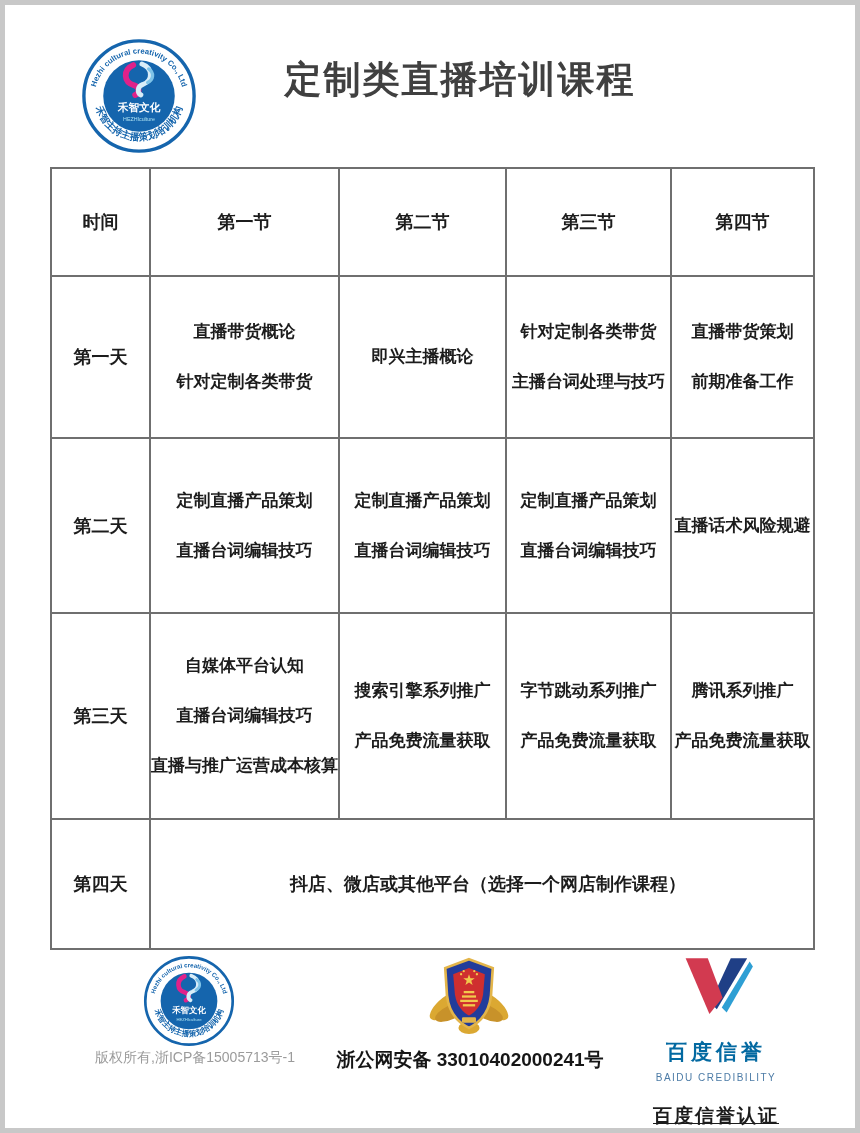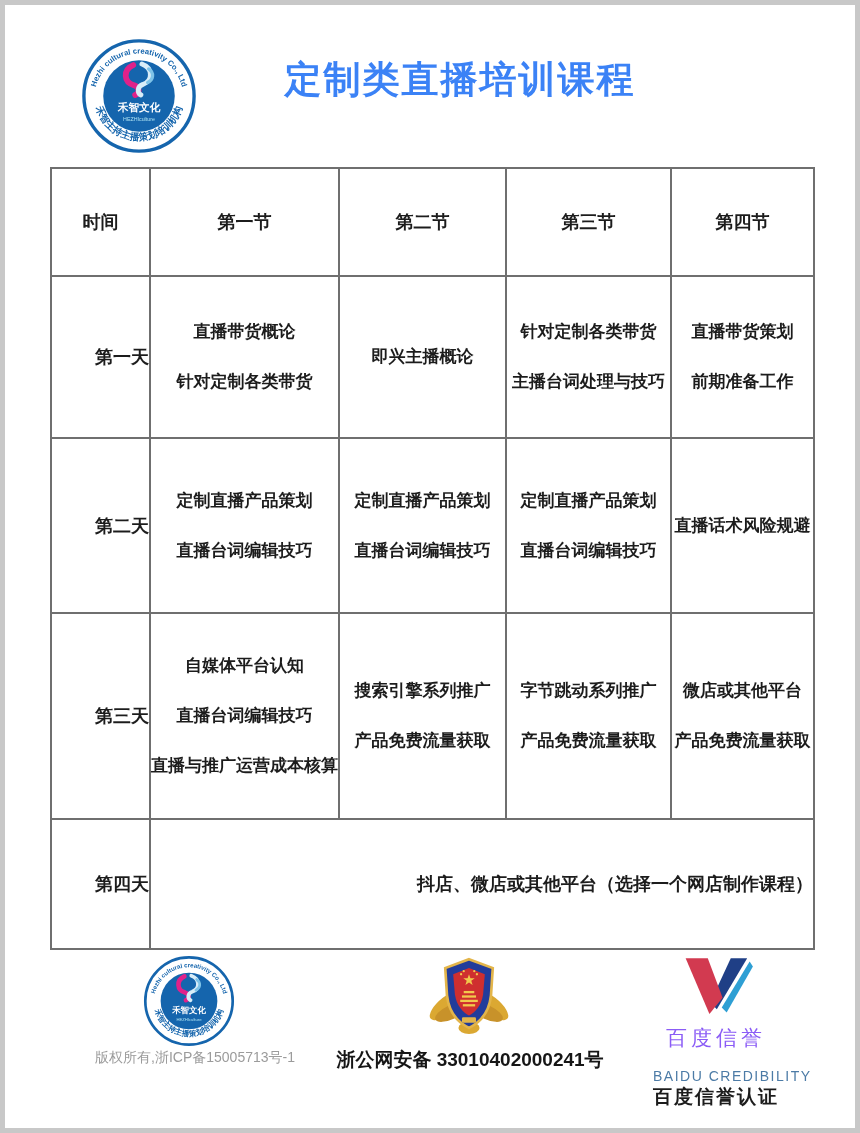--- a/index.html
+++ b/index.html
@@ -21,21 +21,21 @@
     position: absolute;
     left: 76px; top: 33px;
     width: 116px; height: 116px;
   }
   .page-title {
     position: absolute;
     left: 130px; right: 70px; top: 50px;
     text-align: center;
     font-size: 37px;
     font-weight: bold;
-    color: #3b82f6;
+    color: #404040;
     letter-spacing: 2px;
   }
   .page-subtitle {
     position: absolute;
     left: 130px; right: 70px; top: 102px;
     text-align: center;
     font-size: 20px;
     font-weight: bold;
     color: #1c1c1c;
   }
@@ -54,24 +54,24 @@
   table.course td {
     border: 2px solid #6f6f6f;
     text-align: center;
     vertical-align: middle;
     font-weight: bold;
     color: #1c1c1c;
     font-size: 17px;
     padding: 0;
   }
   table.course td.head { font-size: 18px; }
-  table.course td.day  { font-size: 18px; text-align: right; }
+  table.course td.day  { font-size: 18px; }
   .line { line-height: 50px; white-space: nowrap; }
   td.span-cell { text-align: left; }
-  td.span-cell .line { padding-left: 12px; font-size: 18px; text-align: right; }
+  td.span-cell .line { padding-left: 12px; font-size: 18px; }
 
   
   .logo-footer {
     position: absolute;
     left: 138px; top: 950px;
     width: 92px; height: 92px;
   }
   .copyright {
     position: absolute;
     left: 55px; top: 1044px; width: 270px;
@@ -92,39 +92,41 @@
     font-weight: bold;
     color: #161616;
   }
   .baidu-block {
     position: absolute;
     left: 648px; top: 950px; width: 126px;
     text-align: center;
   }
   .baidu-cn {
     font-size: 21px;
-    color: #8b5cf6;
+    color: #0369a1;
     letter-spacing: 4px;
-    margin-top: 1px;
+    margin-top: 15px;
     white-space: nowrap;
+    font-weight: bold;
   }
   .baidu-en {
-    font-size: 14px;
+    font-size: 10px;
     color: #4c7ba6;
     letter-spacing: 1.5px;
-    margin-top: 16px;
+    margin-top: 6px;
     white-space: nowrap;
   }
   .baidu-cert {
     font-size: 19px;
     font-weight: bold;
     color: #1c1c1c;
     letter-spacing: 2px;
-    margin-top: 0;
+    margin-top: 20px;
     white-space: nowrap;
+    text-decoration: underline;
   }
 </style>
 </head>
 <body>
 
 <div class="page">
 
   <svg class="logo-header" viewBox="0 0 120 120">
     <defs>
       <path id="lt1" d="M 14 62 A 46 46 0 1 1 106 62"></path>
@@ -227,21 +229,21 @@
         </td>
         <td>
           <div class="line">搜索引擎系列推广</div>
           <div class="line">产品免费流量获取</div>
         </td>
         <td>
           <div class="line">字节跳动系列推广</div>
           <div class="line">产品免费流量获取</div>
         </td>
         <td>
-          <div class="line">微店或其他平台</div>
+          <div class="line">腾讯系列推广</div>
           <div class="line">产品免费流量获取</div>
         </td>
       </tr>
       <tr style="height:130px">
         <td class="day">
               <div class="line">第四天</div>
             </td>
         <td class="span-cell" colspan="4">
           <div class="line">抖店、微店或其他平台（选择一个网店制作课程）</div>
         </td>

